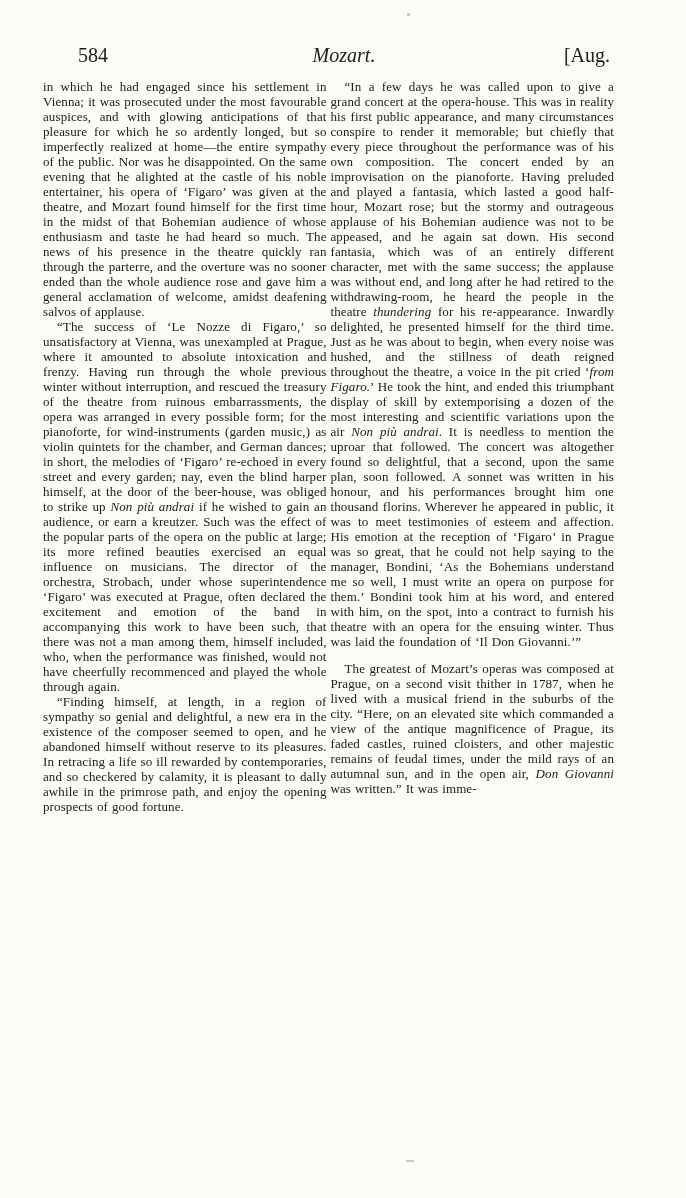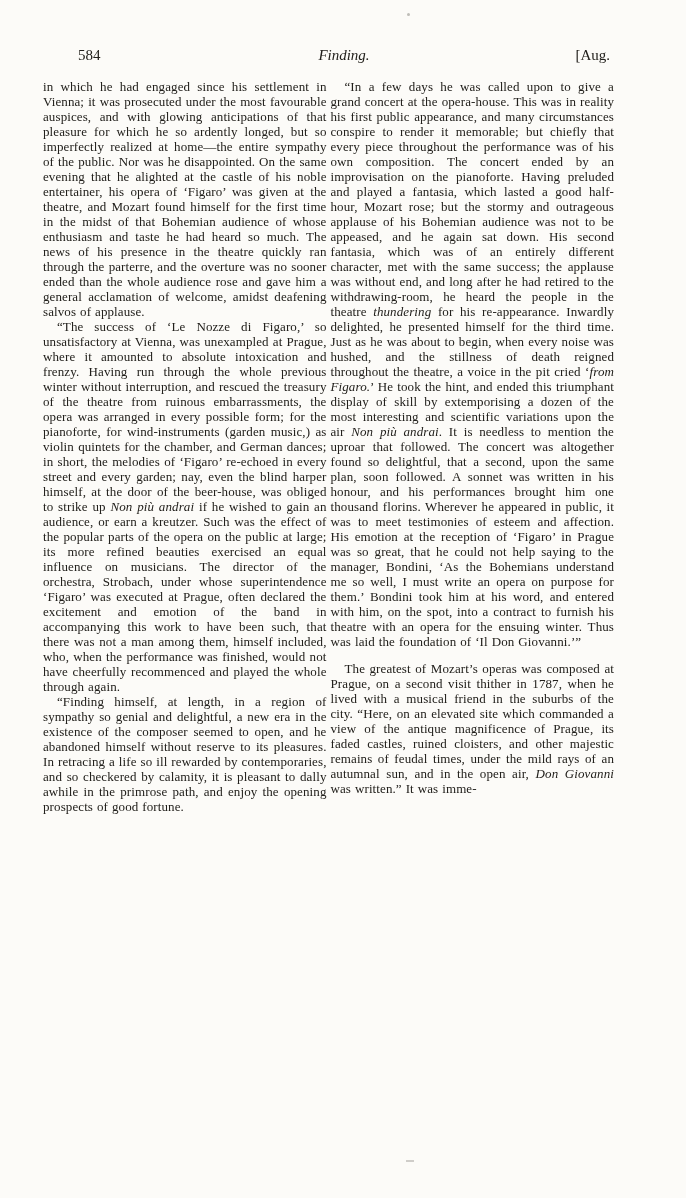--- a/index.html
+++ b/index.html
@@ -15,21 +15,21 @@
     background: #fcfbf8;
     color: #22201c;
     font-family: "Liberation Serif", "DejaVu Serif", serif;
     overflow: hidden;
     box-sizing: border-box;
   }
   .header {
     display: flex;
     align-items: baseline;
     padding: 46px 76px 0 78px;
-    font-size: 15px;
+    font-size: 20px;
     line-height: 18px;
   }
   .pagenum {
     width: 90px;
     text-align: left;
   }
   .running {
     flex: 1;
     text-align: center;
     font-style: italic;
@@ -81,21 +81,21 @@
     height: 2px;
     opacity: 0.4;
   }
 </style>
 </head>
 <body>
 
 <div class="page">
   <div class="header">
     <span class="pagenum">584</span>
-    <span class="running">Finding.</span>
+    <span class="running">Mozart.</span>
     <span class="issue">[Aug.</span>
   </div>
   <div class="columns">
     <div class="col">
         <p class="para no-indent">in which he had engaged since his settlement in Vienna; it was prosecuted under the most favourable auspices, and with glowing anticipations of that pleasure for which he so ardently longed, but so imperfectly realized at home—the entire sympathy of the public. Nor was he disappointed. On the same evening that he alighted at the castle of his noble entertainer, his opera of ‘Figaro’ was given at the theatre, and Mozart found himself for the first time in the midst of that Bohemian audience of whose enthusiasm and taste he had heard so much. The news of his presence in the theatre quickly ran through the parterre, and the overture was no sooner ended than the whole audience rose and gave him a general acclamation of welcome, amidst deafening salvos of applause.</p>
         <p class="para">“The success of ‘Le Nozze di Figaro,’ so unsatisfactory at Vienna, was unexampled at Prague, where it amounted to absolute intoxication and frenzy. Having run through the whole previous winter without interruption, and rescued the treasury of the theatre from ruinous embarrassments, the opera was arranged in every possible form; for the pianoforte, for wind-instruments (garden music,) as violin quintets for the chamber, and German dances; in short, the melodies of ‘Figaro’ re-echoed in every street and every garden; nay, even the blind harper himself, at the door of the beer-house, was obliged to strike up <i>Non più andrai</i> if he wished to gain an audience, or earn a kreutzer. Such was the effect of the popular parts of the opera on the public at large; its more refined beauties exercised an equal influence on musicians. The director of the orchestra, Strobach, under whose superintendence ‘Figaro’ was executed at Prague, often declared the excitement and emotion of the band in accompanying this work to have been such, that there was not a man among them, himself included, who, when the performance was finished, would not have cheerfully recommenced and played the whole through again.</p>
         <p class="para">“Finding himself, at length, in a region of sympathy so genial and delightful, a new era in the existence of the composer seemed to open, and he abandoned himself without reserve to its pleasures. In retracing a life so ill rewarded by contemporaries, and so checkered by calamity, it is pleasant to dally awhile in the primrose path, and enjoy the opening prospects of good fortune.</p>
       </div>
     <div class="col">
         <p class="para">“In a few days he was called upon to give a grand concert at the opera-house. This was in reality his first public appearance, and many circumstances conspire to render it memorable; but chiefly that every piece throughout the performance was of his own composition. The concert ended by an improvisation on the pianoforte. Having preluded and played a fantasia, which lasted a good half-hour, Mozart rose; but the stormy and outrageous applause of his Bohemian audience was not to be appeased, and he again sat down. His second fantasia, which was of an entirely different character, met with the same success; the applause was without end, and long after he had retired to the withdrawing-room, he heard the people in the theatre <i>thundering</i> for his re-appearance. Inwardly delighted, he presented himself for the third time. Just as he was about to begin, when every noise was hushed, and the stillness of death reigned throughout the theatre, a voice in the pit cried ‘<i>from Figaro.</i>’ He took the hint, and ended this triumphant display of skill by extemporising a dozen of the most interesting and scientific variations upon the air <i>Non più andrai</i>. It is needless to mention the uproar that followed. The concert was altogether found so delightful, that a second, upon the same plan, soon followed. A sonnet was written in his honour, and his performances brought him one thousand florins. Wherever he appeared in public, it was to meet testimonies of esteem and affection. His emotion at the reception of ‘Figaro’ in Prague was so great, that he could not help saying to the manager, Bondini, ‘As the Bohemians understand me so well, I must write an opera on purpose for them.’ Bondini took him at his word, and entered with him, on the spot, into a contract to furnish his theatre with an opera for the ensuing winter. Thus was laid the foundation of ‘Il Don Giovanni.’”</p>

